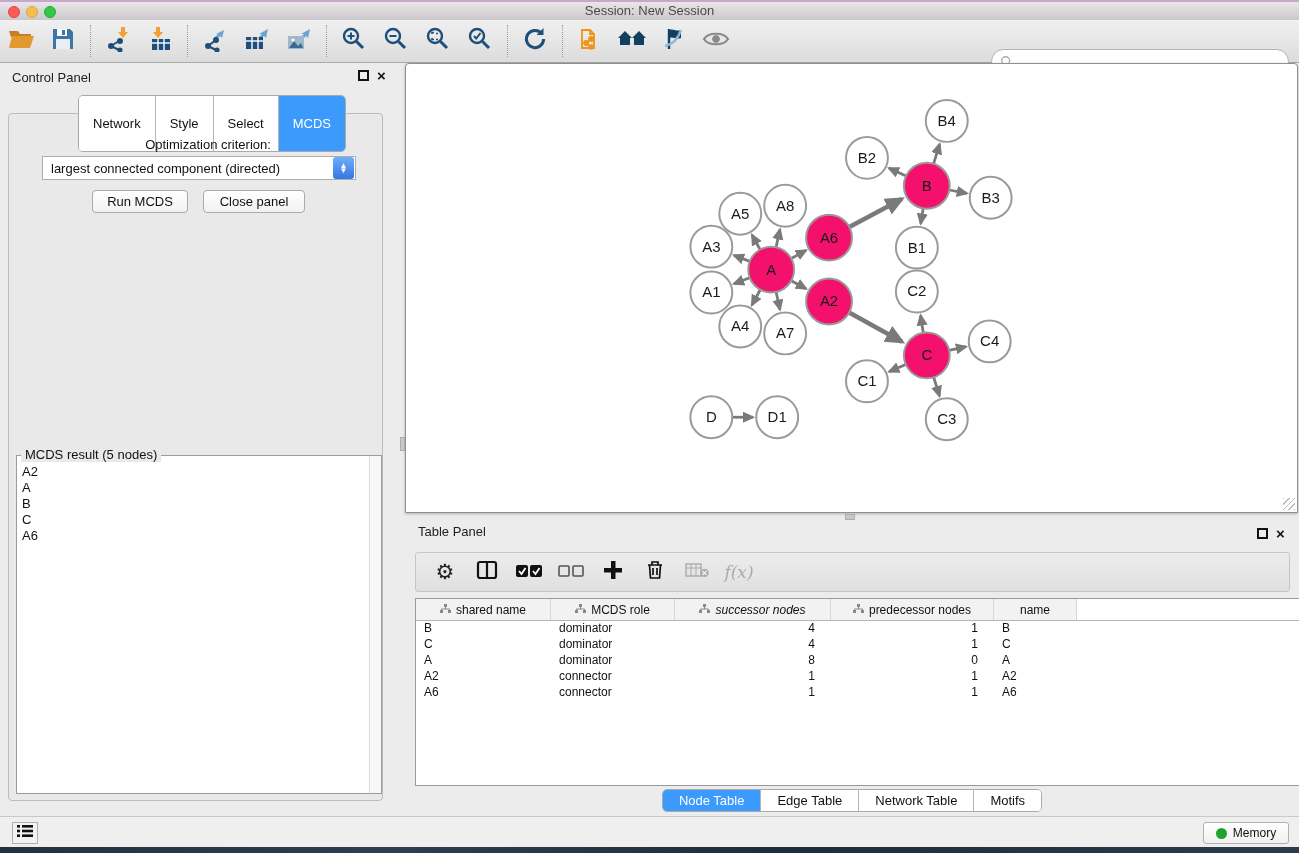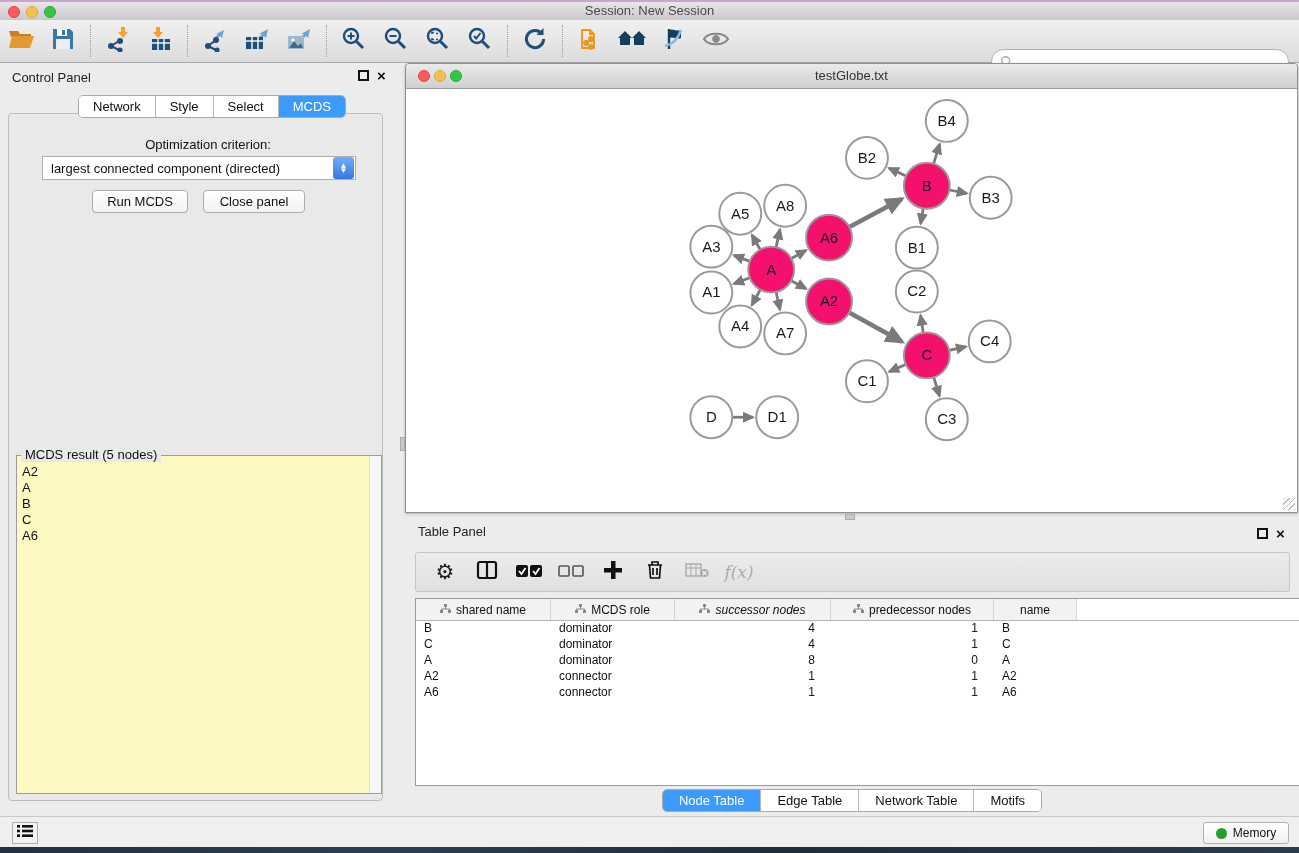--- a/index.html
+++ b/index.html
@@ -36,42 +36,42 @@
   
   #cp-title { left:12px; top:70px; font-size:13px; color:#222; }
   .panel-btns { display:flex; gap:8px; }
   #cp-btns { left:358px; top:70px; }
   .float-ic { width:11px; height:11px; border:2px solid #111; display:inline-block;}
   .close-ic { font-size:15px; font-weight:bold; color:#111; line-height:11px;}
   #cp-body { left:8px; top:113px; width:375px; height:688px;
     background:#e9e9e9; border:1px solid #bcbcbc; border-radius:4px; }
   .seg { display:flex; border:1px solid #a9a9a9; border-radius:5px;
     overflow:hidden; background:#fff; }
-  .seg .seg-item { padding:3px 14px; font-size:13px; color:#111;
+  .seg .seg-item { padding:20px 14px; font-size:13px; color:#111;
     border-right:1px solid #b5b5b5; background:#fff; white-space:nowrap;}
   .seg .seg-item:last-child { border-right:none; }
   .seg .sel { background:#3b9afc; color:#fff; }
   #cp-tabs { position:absolute; left:78px; top:95px; }
   #opt-label { left:0; top:137px; width:391px; text-align:center;
     font-size:13px; color:#111;padding-left:25px; }
   #criterion { left:42px; top:156px; width:314px; height:24px; background:#fff;
     border:1px solid #aeaeae; border-radius:0; display:flex; align-items:center; }
   #criterion .val { flex:1; font-size:13px; color:#111; padding-left:8px;
     white-space:nowrap; overflow:hidden;}
   #criterion .stepper { width:21px; height:22px; border-radius:3px; margin-right:1px;
     background:linear-gradient(#6eaefa,#3577e2); color:#fff; font-size:8px;
     display:flex; flex-direction:column; align-items:center; justify-content:center;
     line-height:5px;}
   .push-btn { position:absolute; height:23px; background:linear-gradient(#ffffff,#f2f2f2);
     border:1px solid #ababab; border-radius:4px; font-size:13px; color:#111;
     display:flex; align-items:center; justify-content:center; }
   #run-btn { left:92px; top:190px; width:96px; }
   #closep-btn { left:203px; top:190px; width:102px; }
   #result-box { left:16px; top:455px; width:366px; height:339px;
-    border:1px solid #9c9c9c; background:#fef9c3; }
+    border:1px solid #9c9c9c; background:#ffffff; }
   #result-title { position:absolute; left:4px; top:-9px; background:#e9e9e9;
     padding:0 4px; font-size:13px; color:#111; }
   #result-list { position:absolute; left:1px; top:8px; right:13px; bottom:1px;
     font-size:13px; color:#111; padding-left:4px; line-height:16px; overflow:hidden;}
   #result-scroll { position:absolute; right:0; top:0; bottom:0; width:12px;
     background:#f7f7f7; border-left:1px solid #dcdcdc; }
 
   
   #net-win { left:405px; top:63px; width:893px; height:450px;
     background:#fff; border:1px solid #8f8f8f; border-radius:4px 4px 0 0;
@@ -352,26 +352,20 @@
       <div>A2</div>
       <div>A</div>
       <div>B</div>
       <div>C</div>
       <div>A6</div>
     </div>
   <div id="result-scroll"></div>
 </div>
 
 <div id="net-win" class="abs">
-  <div id="net-title">
-    <span class="tl t-red" style="background:#fc5b57;border:1px solid #e2443f;"></span>
-    <span class="tl t-yel" style="background:#f5bf4f;border:1px solid #dfa636;"></span>
-    <span class="tl t-grn" style="background:#33c748;border:1px solid #27aa35;"></span>
-    <div class="title">testGlobe.txt</div>
-  </div>
   <div id="net-canvas">
     <svg id="graph" viewBox="0 0 891 424">
         <defs>
           <marker id="arr" markerWidth="5" markerHeight="5" refX="3.6" refY="2" orient="auto">
             <path d="M0,0 L4.4,2 L0,4 z" fill="#7a7a7a"></path>
           </marker>
         </defs>
         <line x1="343.52383930205286" y1="189.2325282675464" x2="327.7460554174779" y2="195.28067875663345" stroke="#7a7a7a" stroke-width="2.8" marker-end="url(#arr)"></line>
         <line x1="343.52383930205286" y1="172.7674717324536" x2="327.7460554174779" y2="166.71932124336655" stroke="#7a7a7a" stroke-width="2.8" marker-end="url(#arr)"></line>
         <line x1="354.01124522107034" y1="201.2051297548061" x2="345.6385246267272" y2="216.60013213795318" stroke="#7a7a7a" stroke-width="2.8" marker-end="url(#arr)"></line>

